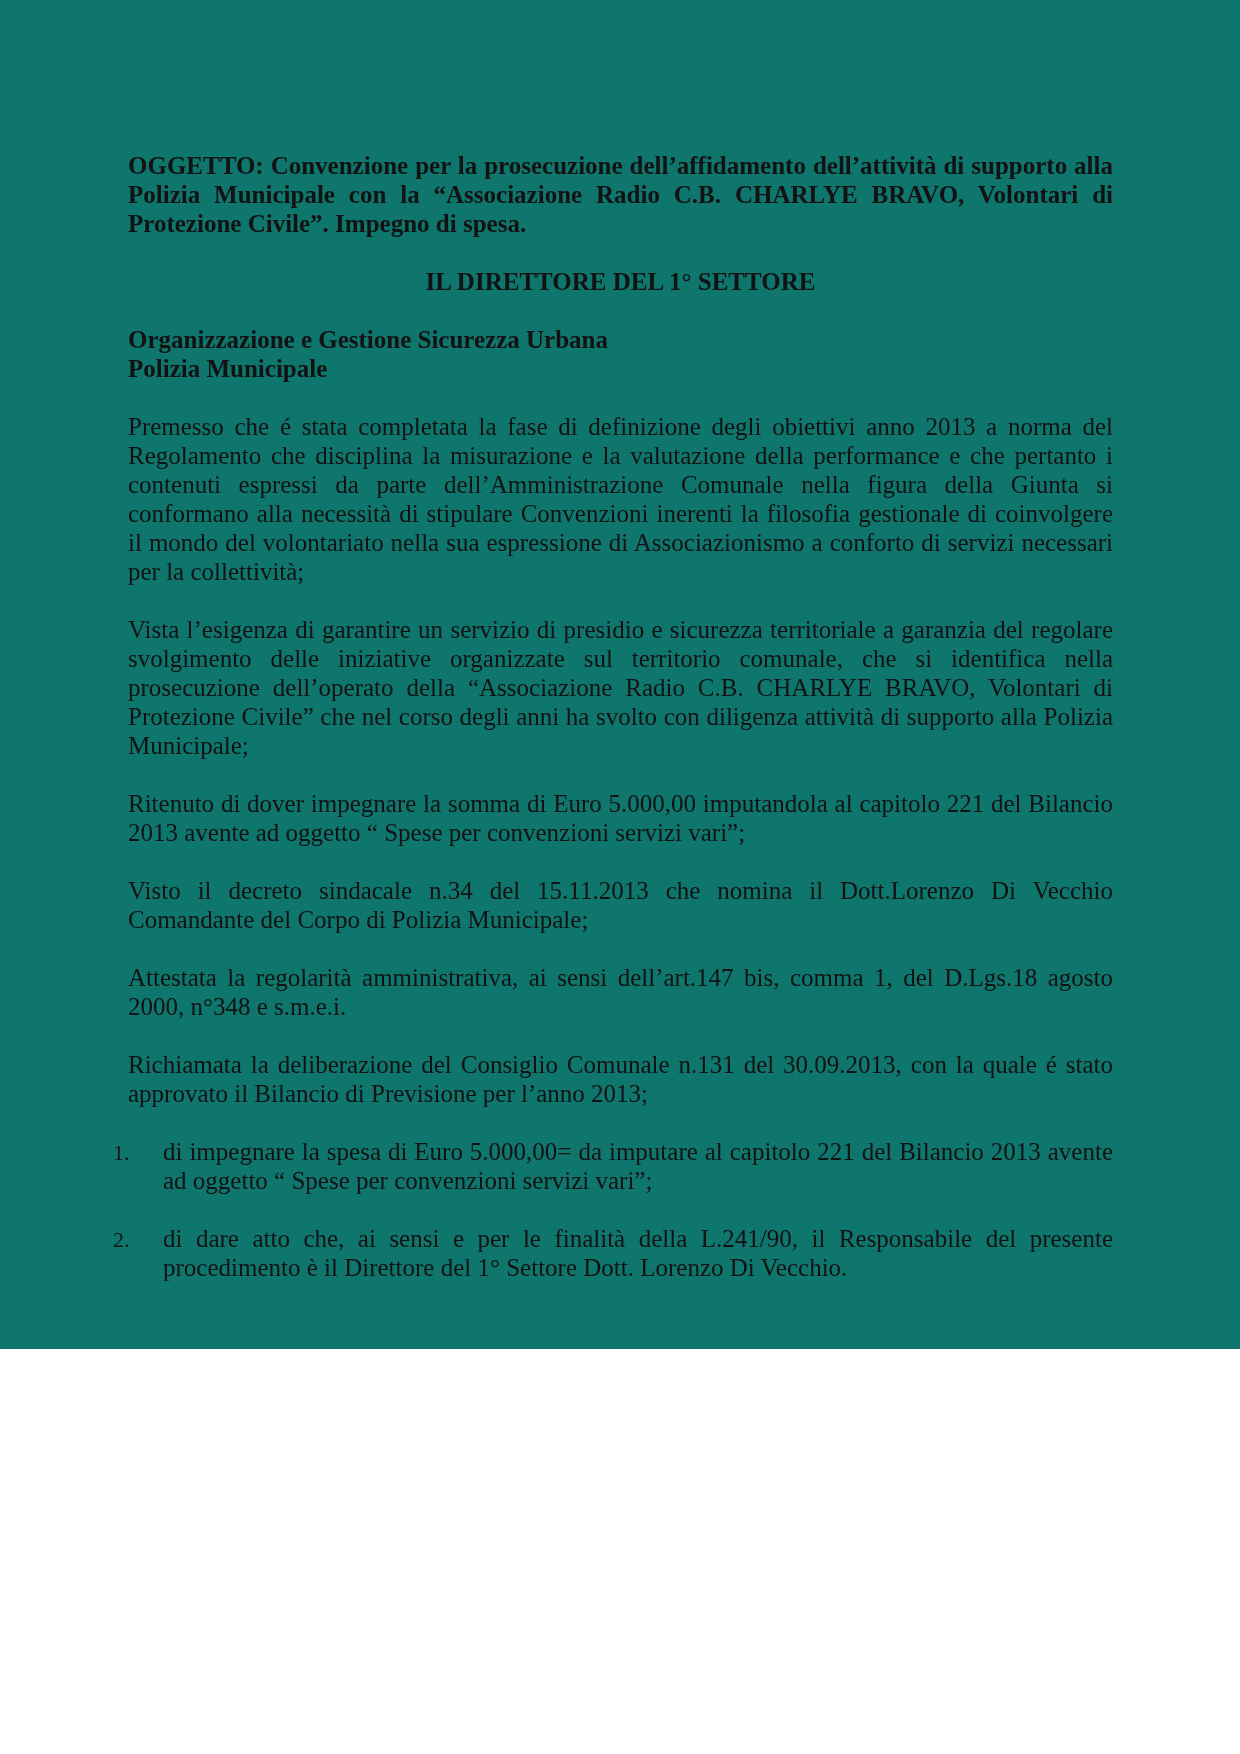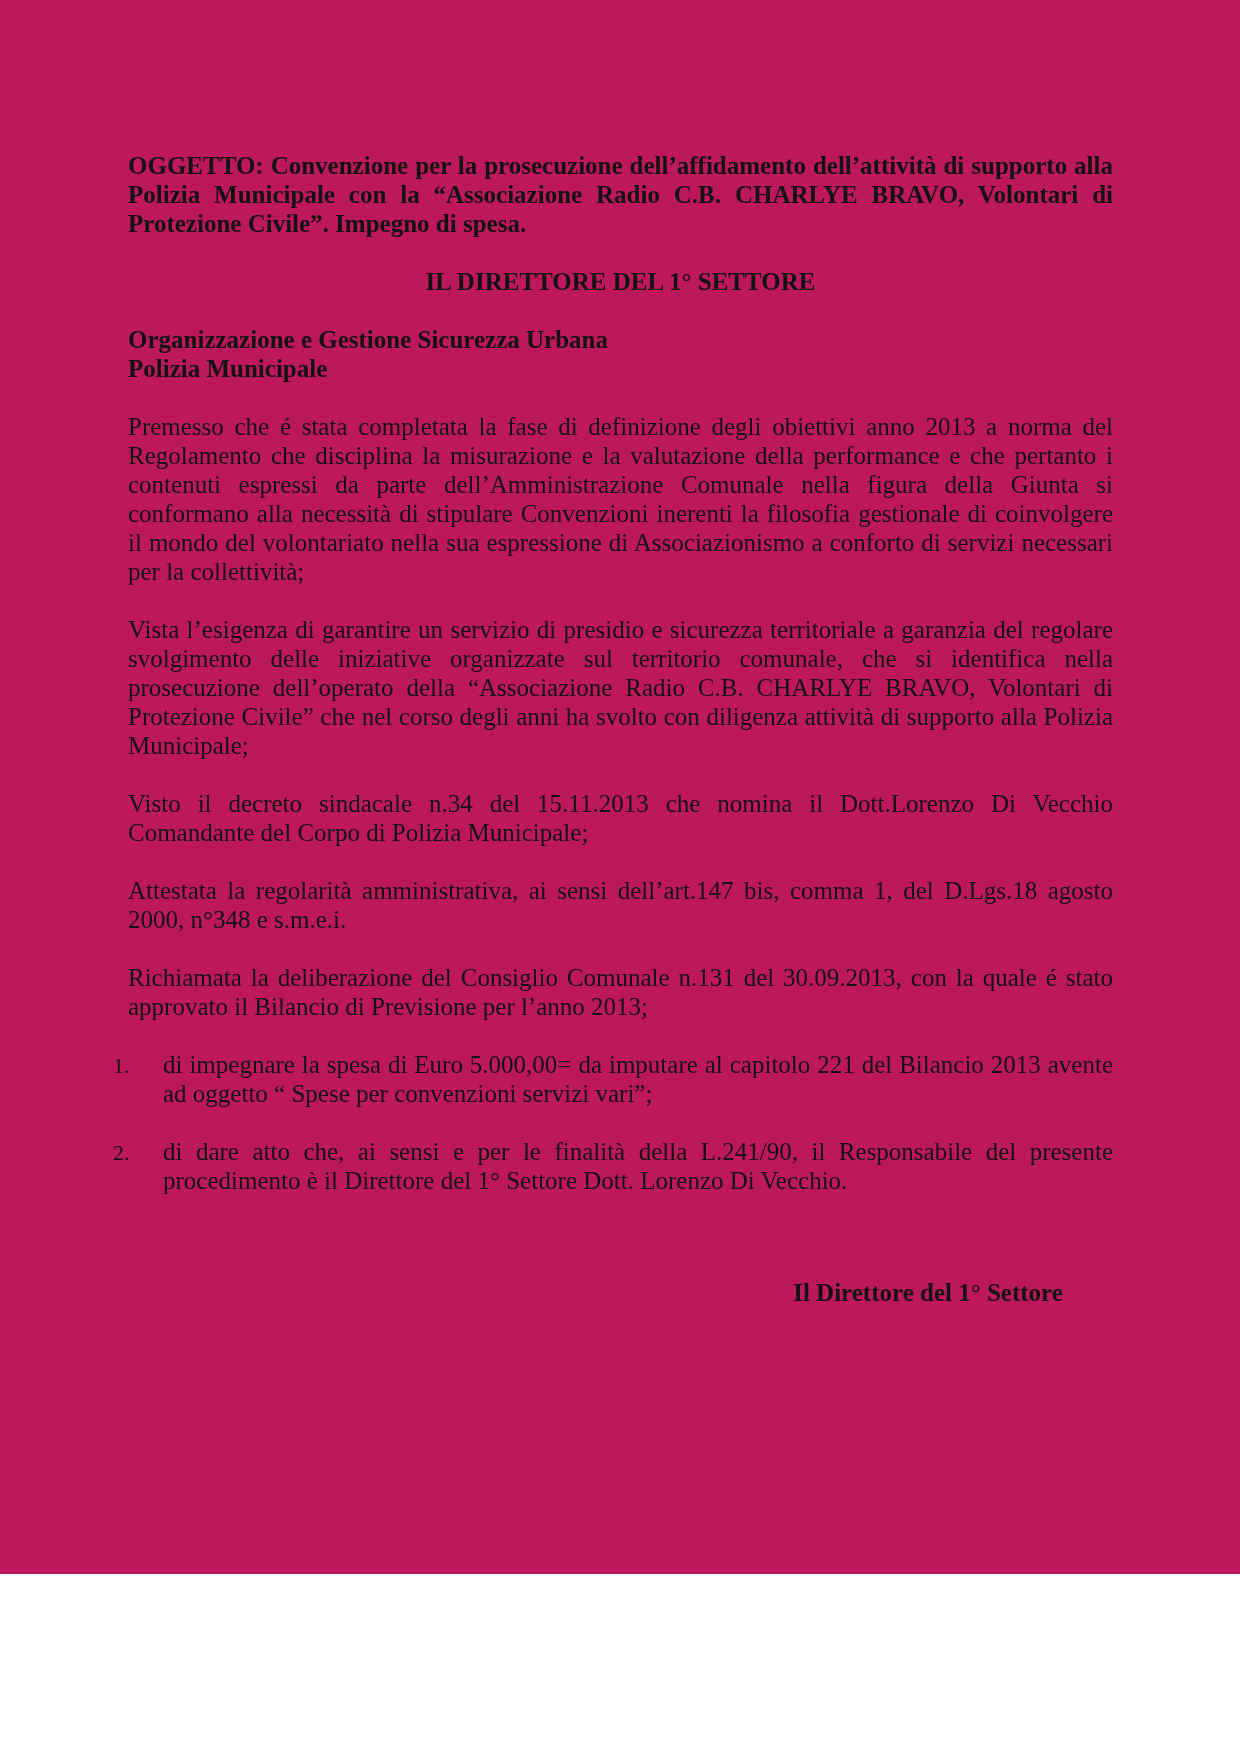--- a/index.html
+++ b/index.html
@@ -6,22 +6,22 @@
   body {
     width: 1240px;
     height: 1754px;
     background: #ffffff;
     font-family: "Liberation Serif", "DejaVu Serif", serif;
     color: #121212;
   }
   .page {
     position: relative;
     width: 1240px;
-    height: 1574px;
-    background: #be185d;
+    height: 1349px;
+    background: #0f766e;
     overflow: hidden;
   }
   .content {
     position: absolute;
     left: 128px;
     top: 151px;
     width: 985px;
     font-size: 25px;
     line-height: 29px;
   }
@@ -73,20 +73,21 @@
     <div class="heading">IL DIRETTORE DEL 1° SETTORE</div>
 
     <div class="subtitle">Organizzazione e Gestione Sicurezza Urbana</div>
 
     <div class="subtitle subtitle-last">Polizia Municipale</div>
 
     <p class="para"><span class="lead">Premesso</span><span> che é stata completata la fase di definizione degli obiettivi anno 2013 a norma del Regolamento che disciplina la misurazione e la valutazione della performance e che pertanto i contenuti espressi da parte dell’Amministrazione Comunale nella figura della Giunta si conformano alla necessità di stipulare Convenzioni inerenti la filosofia gestionale di coinvolgere il mondo del volontariato nella sua espressione di Associazionismo a conforto di servizi necessari per la collettività;</span></p>
 
     <p class="para"><span class="lead">Vista</span><span> l’esigenza di garantire un servizio di presidio e sicurezza territoriale a garanzia del regolare svolgimento delle iniziative organizzate sul territorio comunale, che si identifica nella prosecuzione dell’operato della “Associazione Radio C.B. CHARLYE BRAVO, Volontari di Protezione Civile” che nel corso degli anni ha svolto con diligenza attività di supporto alla Polizia Municipale;</span></p>
 
+    <p class="para"><span class="lead">Ritenuto</span><span> di dover impegnare la somma di Euro 5.000,00 imputandola al capitolo 221 del Bilancio 2013 avente ad oggetto “ Spese per convenzioni servizi vari”;</span></p>
 
     <p class="para"><span class="lead">Visto</span><span> il decreto sindacale n.34 del 15.11.2013 che nomina il Dott.Lorenzo Di Vecchio Comandante del Corpo di Polizia Municipale;</span></p>
 
 
     <p class="para"><span class="lead">Attestata</span><span> la regolarità amministrativa, ai sensi dell’art.147 bis, comma 1, del D.Lgs.18 agosto 2000, n°348 e s.m.e.i.</span></p>
 
     <p class="para"><span class="lead">Richiamata</span><span> la deliberazione del Consiglio Comunale n.131 del 30.09.2013, con la quale é stato approvato il Bilancio di Previsione per l’anno 2013;</span></p>
 
 
     <div class="list">

